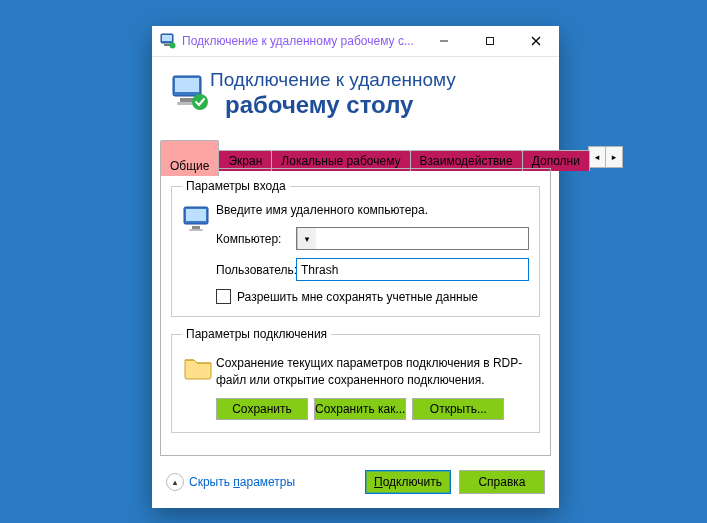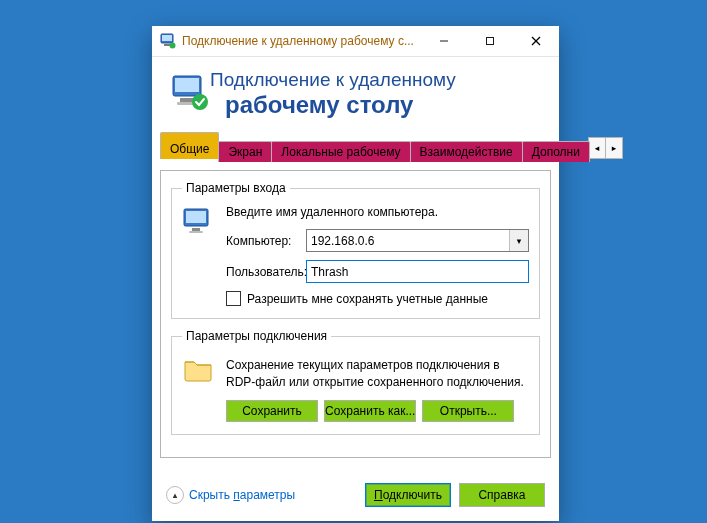--- a/index.html
+++ b/index.html
@@ -28,21 +28,21 @@
     padding: 0 0 0 8px;
     border-bottom: 1px solid #e5e5e5;
   }
   .titlebar-icon {
     width: 16px; height: 16px;
     margin-right: 6px;
     display: flex; align-items: center; justify-content: center;
   }
   .titlebar-title {
     flex: 1;
-    color: #a16207;
+    color: #8b5cf6;
     font-size: 12px;
     white-space: nowrap;
     overflow: hidden;
     text-overflow: ellipsis;
   }
   .titlebar-buttons { display: flex; }
   .titlebar-btn {
     width: 46px; height: 30px;
     display: flex; align-items: center; justify-content: center;
     color: #1a1a1a;
@@ -72,57 +72,57 @@
     padding: 3px 9px;
     font-size: 12px;
     color: #000;
     position: relative;
     top: 3px;
     margin-right: -1px;
     border-radius: 2px 2px 0 0;
     white-space: nowrap;
   }
   .tab.active {
-    background: #eab308;
-    top: 0;
+    background: #fca5a5;
+    top: 8px;
     z-index: 2;
-    padding-top: 9px;
+    padding-top: 18px;
   }
   .tab-arrows {
     margin-left: auto;
     display: flex;
     gap: 0;
     margin-right: 0px;
   }
   .tab-arrow {
     width: 16px; height: 20px;
     border: 1px solid #b4b4b4;
     background: #f7f7f7;
     display: flex; align-items: center; justify-content: center;
     font-size: 9px;
     margin-left: -1px;
   }
   .tab-body {
     border: 1px solid #b4b4b4;
-    margin: 11px 8px;
+    margin: 0 8px;
     padding: 10px 10px 12px 10px;
     position: relative;
     top: 0;
   }
   fieldset {
     border: 1px solid #cccccc;
     margin: 0 0 10px 0;
     padding: 10px 10px 12px 10px;
   }
   legend {
     font-size: 12px;
     color: #000;
     padding: 0 4px;
   }
-  .fs-row { display: flex; gap: 10px; }
+  .fs-row { display: flex; }
   .fs-icon { width: 34px; flex-shrink:0; }
   .fs-content { flex: 1; }
   .instr { margin-bottom: 10px; }
   .form-row {
     display: flex;
     align-items: center;
     margin-bottom: 8px;
   }
   .form-label { width: 80px; }
   .combo {
@@ -272,21 +272,20 @@
             <rect x="10" y="23" width="8" height="3" fill="#8a8a8a"></rect>
             <rect x="7" y="26" width="14" height="2" rx="1" fill="#bcbcbc"></rect>
           </svg>
         </div>
         <div class="fs-content">
           <div class="instr">Введите имя удаленного компьютера.</div>
 
           <div class="form-row">
             <div class="form-label">Компьютер:</div>
             <div class="combo">
-              <input type="text" value="192.168.0.6" style="">
               <div class="combo-btn">
                 <span>▾</span>
               </div>
             </div>
           </div>
 
           <div class="form-row">
             <div class="form-label">Пользователь:</div>
             <input class="text-input" type="text" value="Thrash" style="">
           </div>

